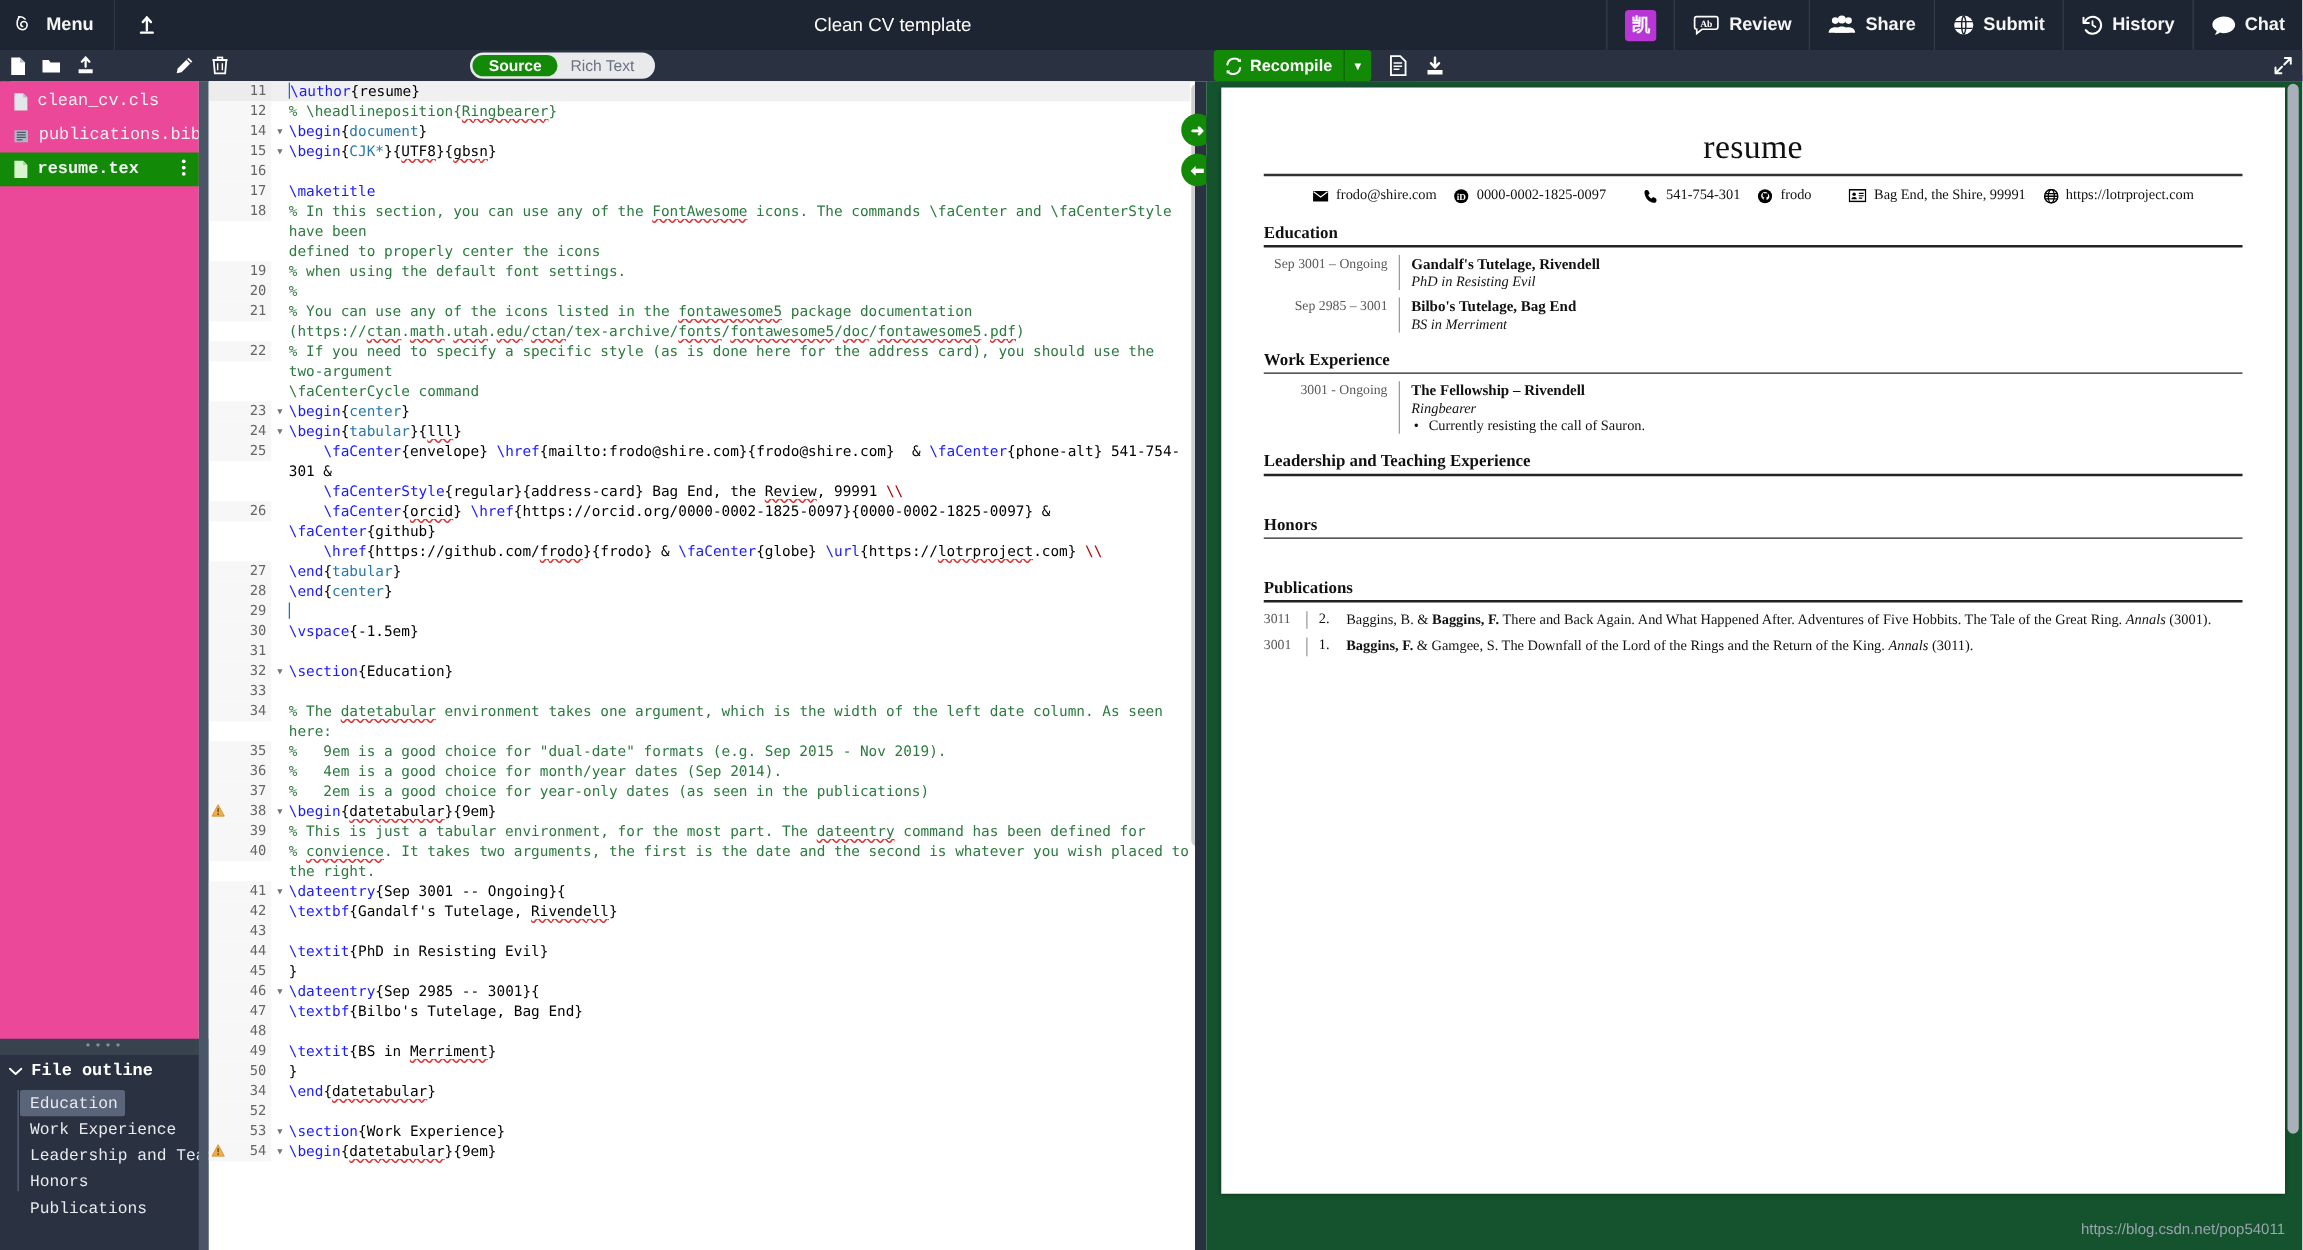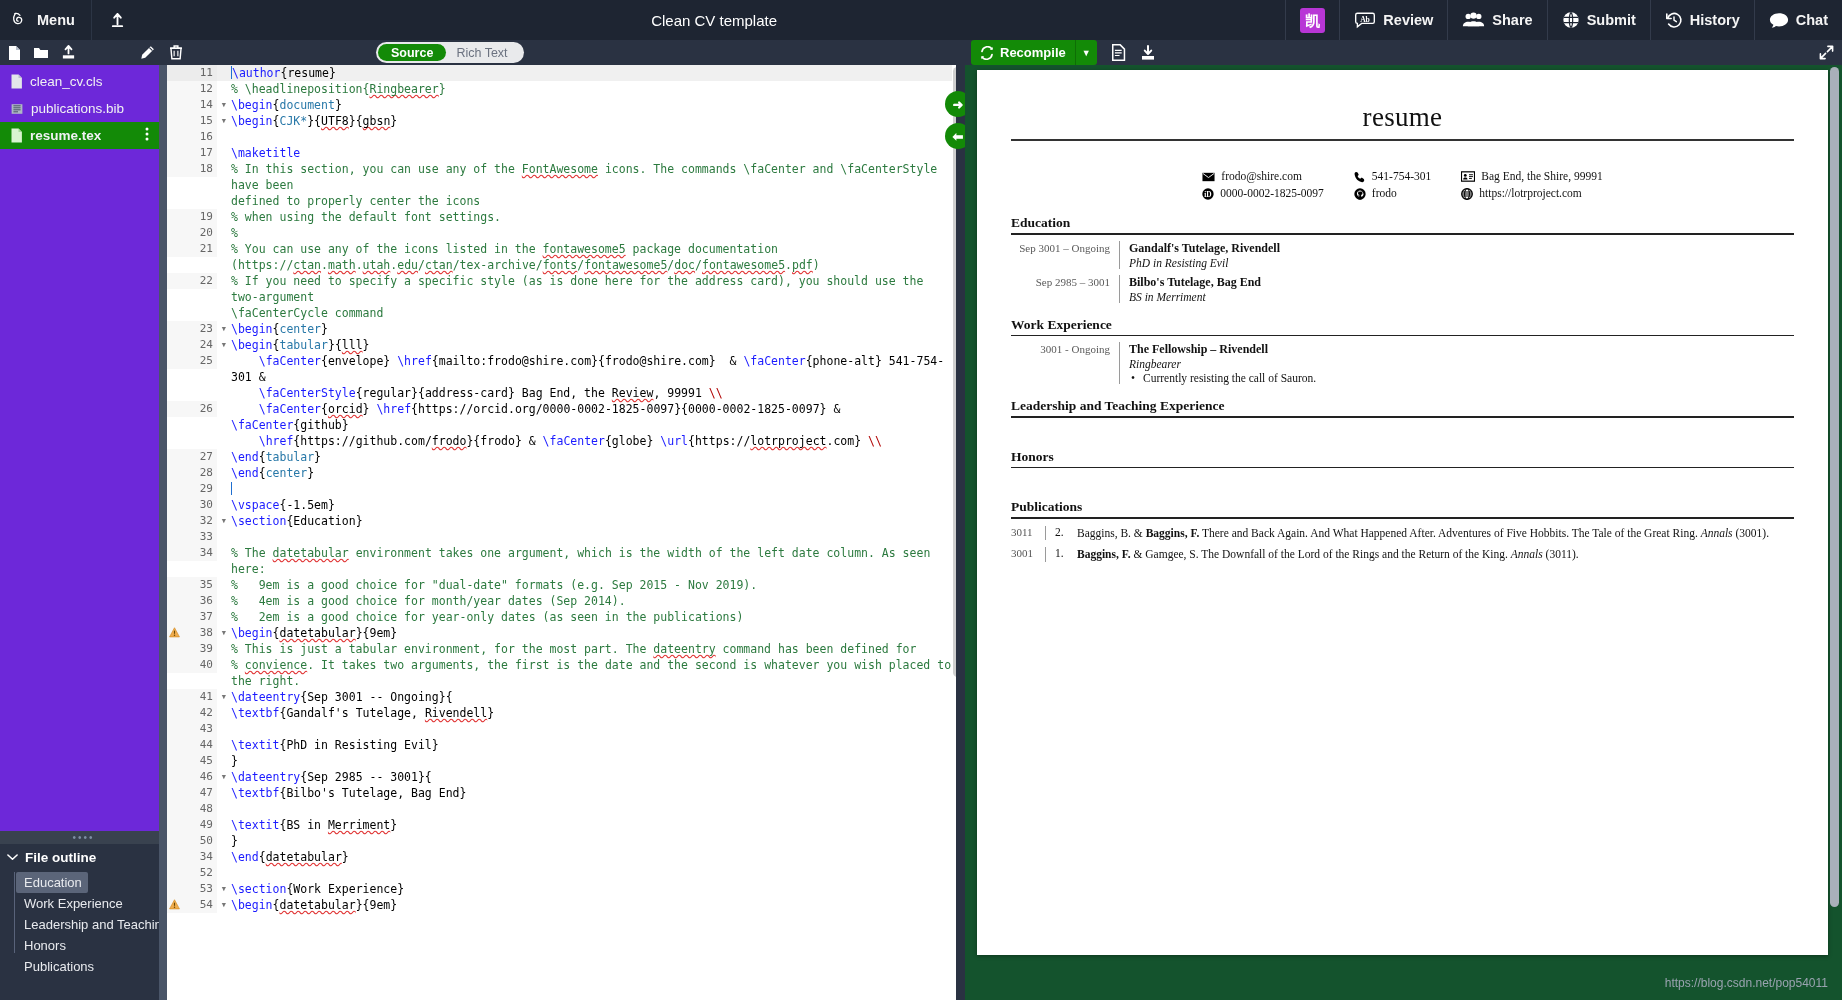--- a/index.html
+++ b/index.html
@@ -104,21 +104,22 @@
     border-radius: 0 3px 3px 0;
     display: flex; align-items: center; justify-content: center;
     font-size: 9px;
   }
   #compile-logs, #compile-dl { margin-left: 14px; }
   #pdf-expand { position: absolute; right: 8px; top: 5px; }
 
   
   #sidebar {
     position: absolute; left: 0; top: 65px; width: 159px; height: 935px;
-    background: #6d28d9;
+    background: #ec4899;
+    font-family: Liberation Mono, monospace;
   }
   #filetree { padding-top: 3px; }
   .file-item {
     display: flex; align-items: center; gap: 7px;
     height: 27px; padding-left: 10px;
     font-size: 13.5px; color: #f0f1f3;
     position: relative;
   }
   .file-item.active { background: #138a07; font-weight: 700; }
   .file-item .kebab {
@@ -267,21 +268,21 @@
   }
   #cv-title {
     text-align: center; font-size: 27px; font-weight: 400;
     letter-spacing: .3px; margin-top: 12px; margin-bottom: 6px;
   }
   #cv-rule { height: 2px; background: #333; margin: 0 0 8px 0; }
   #cv-contact {
     display: flex; justify-content: center;
     font-size: 11.5px; line-height: 15px;
   }
-  .contact-col { display: flex; flex-direction: column; gap: 2px; margin-top: 20px; }
+  .contact-col { display: flex; flex-direction: row; gap: 14px; }
   .contact-cell { display: flex; align-items: center; gap: 6px; white-space: nowrap; }
   .cc-pad-1 { padding-right: 30px; }
   .cc-pad-2 { padding-right: 30px; }
   .cv-section { margin-top: 14px; }
   .cv-sec-title {
     font-size: 13.5px; font-weight: 700;
     padding-bottom: 2px;
   }
   .cv-sec-rule { height: 1.6px; background: #222; margin-bottom: 3px; }
   .cv-entry { display: flex; margin-top: 6px; font-size: 11.5px; }
@@ -601,20 +602,24 @@
         <div class="ln">28</div>
         <div class="ct"><span class="kw">\end</span>{<span class="brc">center</span>}</div>
       </div>
       <div class="cl">
         <div class="ln">29</div>
         <div class="ct"><span class="caret"></span></div>
       </div>
       <div class="cl">
         <div class="ln">30</div>
         <div class="ct"><span class="kw">\vspace</span>{-1.5em}</div>
+      </div>
+      <div class="cl">
+        <div class="ln">31</div>
+        <div class="ct"></div>
       </div>
       <div class="cl">
         <div class="ln">32<span class="fold">▼</span></div>
         <div class="ct"><span class="kw">\section</span>{Education}</div>
       </div>
       <div class="cl">
         <div class="ln">33</div>
         <div class="ct"></div>
       </div>
       <div class="cl">

